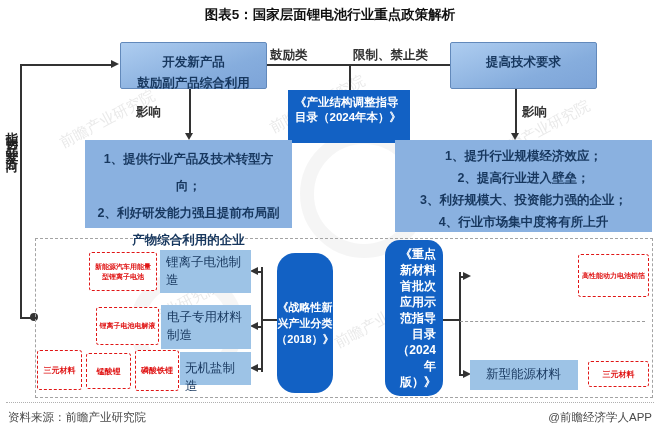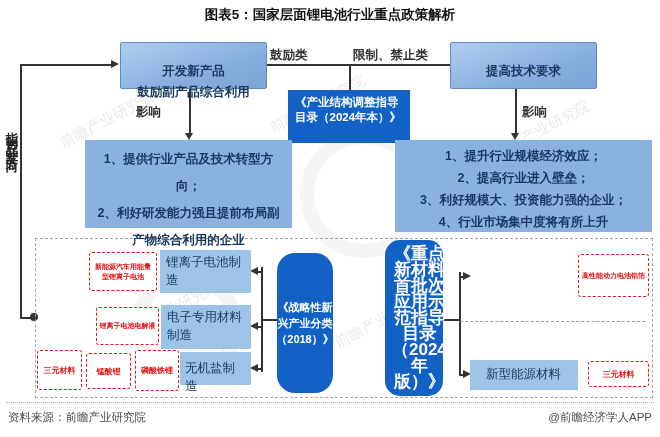--- a/index.html
+++ b/index.html
@@ -15,21 +15,21 @@
   .hline{height:1.5px;background:#333;z-index:1;}
   .vline{width:1.5px;background:#333;z-index:1;}
   .dashline{border-top:1.5px dashed #9a9a9a;height:0;z-index:1;}
   .tri-right{width:0;height:0;border-left:8px solid #333;border-top:4.5px solid transparent;border-bottom:4.5px solid transparent;z-index:1;}
   .tri-left{width:0;height:0;border-right:8px solid #333;border-top:4.5px solid transparent;border-bottom:4.5px solid transparent;z-index:1;}
   .tri-down{width:0;height:0;border-top:7px solid #333;border-left:4.5px solid transparent;border-right:4.5px solid transparent;z-index:1;}
   .dot{width:8px;height:8px;border-radius:50%;background:#333;z-index:1;}
   
   .gradbox{background:linear-gradient(160deg,#aecdf0 0%,#86addd 65%,#7da4d8 100%);
            border:1px solid #6289bb;border-radius:2px;color:#17375e;font-weight:bold;
-           font-size:12.5px;text-align:center;line-height:21px;padding-top:18px;box-sizing:border-box;}
+           font-size:12.5px;text-align:center;line-height:21px;padding-top:9px;box-sizing:border-box;}
   .effectbox{background:#8ab1e0;color:#17375e;font-weight:bold;font-size:12.5px;
              text-align:center;box-sizing:border-box;}
   .darkbox{background:#1261c4;color:#ffffff;font-weight:bold;box-sizing:border-box;}
   .catbox{background:#9dc3e6;color:#17375e;font-weight:normal;font-size:12.5px;
           box-sizing:border-box;text-align:left;line-height:18px;}
   .tagbox{background:#ffffff;border:1px dashed #e01515;border-radius:3px;color:#e01515;
           font-weight:bold;text-align:center;display:flex;align-items:center;justify-content:center;
           box-sizing:border-box;padding:2px;}
   .lbl{font-size:12.5px;font-weight:600;color:#333;}
   .vtext{writing-mode:vertical-rl;letter-spacing:4px;font-size:12.5px;color:#222;font-weight:600;}
@@ -108,22 +108,22 @@
   <div class="abs hline" style="left:257px;top:271px;width:6px;"></div>
   <div class="abs tri-left" style="left:250px;top:267px;"></div>
   <div class="abs hline" style="left:257px;top:326px;width:6px;"></div>
   <div class="abs tri-left" style="left:250px;top:322px;"></div>
   <div class="abs hline" style="left:257px;top:368px;width:6px;"></div>
   <div class="abs tri-left" style="left:250px;top:364px;"></div>
 
   <div class="abs darkbox z" style="left:277px;top:253px;width:56px;height:140px;border-radius:18px;font-size:11px;line-height:16px;
        display:flex;align-items:center;justify-content:center;text-align:center;padding:24px 9px;">《战略性新兴产业分类（2018）》</div>
 
-  <div class="abs darkbox z" style="left:385px;top:240px;width:58px;height:156px;border-radius:15px;font-size:17px;line-height:16px;
-       display:flex;align-items:center;text-align:center;padding:12px 7px;">《重点新材料首批次应用示范指导目录（2024年版）》</div>
+  <div class="abs darkbox z" style="left:385px;top:240px;width:58px;height:156px;border-radius:15px;font-size:12px;line-height:16px;
+       display:flex;align-items:center;text-align:right;padding:12px 7px;">《重点新材料首批次应用示范指导目录（2024年版）》</div>
 
   <div class="abs hline" style="left:443px;top:319px;width:17px;"></div>
   <div class="abs vline" style="left:459px;top:272px;height:104px;"></div>
   <div class="abs hline" style="left:460px;top:276px;width:5px;"></div>
   <div class="abs tri-right" style="left:463px;top:272px;"></div>
   <div class="abs hline" style="left:460px;top:374px;width:5px;"></div>
   <div class="abs tri-right" style="left:463px;top:370px;"></div>
   <div class="abs dashline" style="left:460px;top:321px;width:185px;"></div>
 
   <div class="abs tagbox z" style="left:578px;top:254px;width:71px;height:43px;font-size:7px;line-height:10px;">高性能动力电池铝箔</div>

